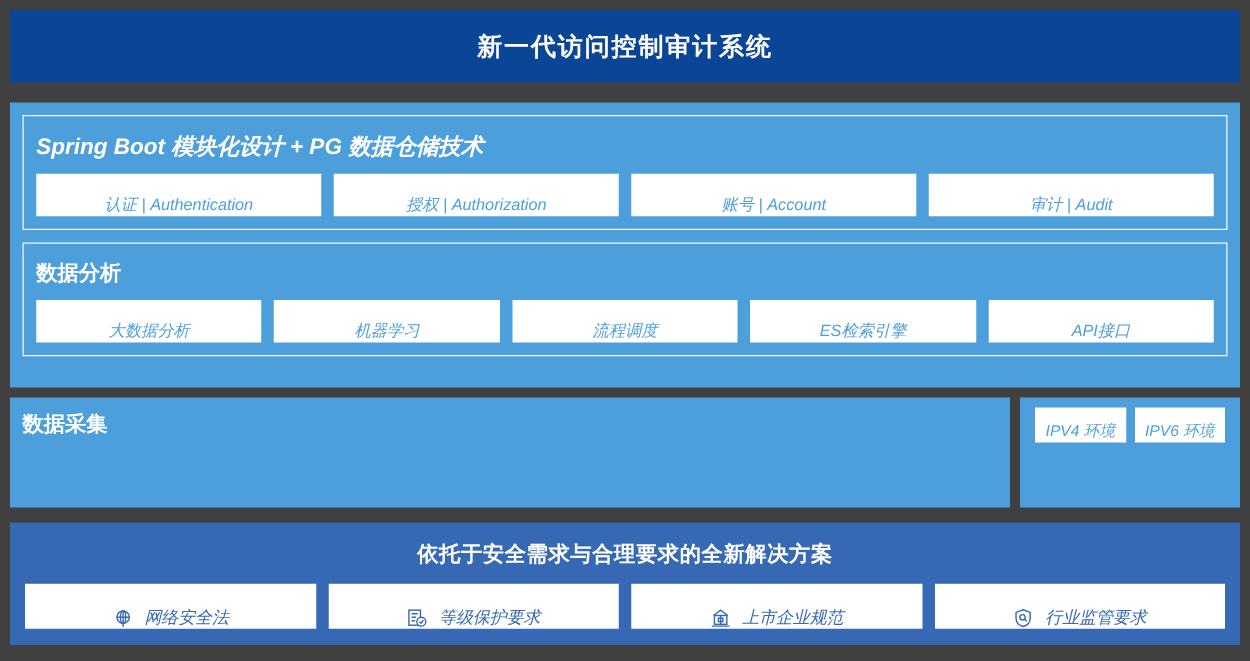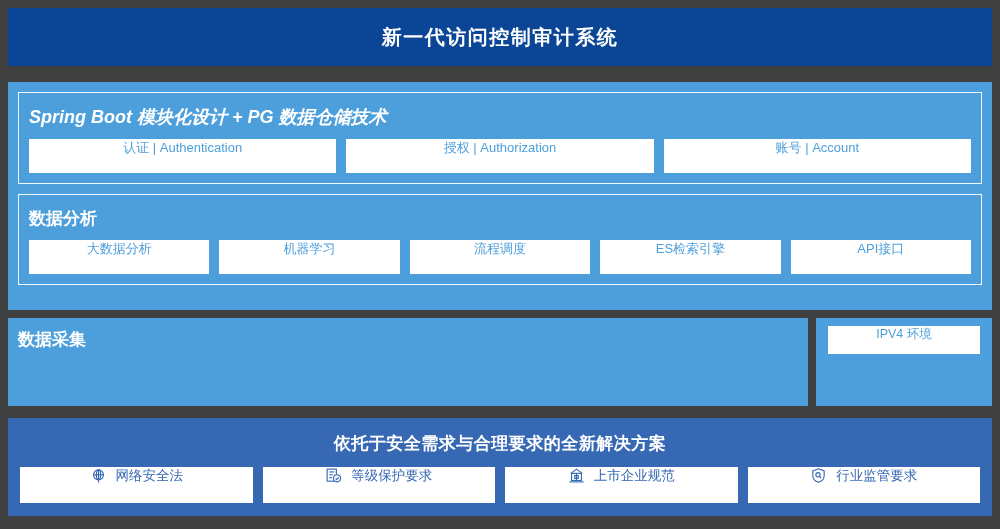--- a/index.html
+++ b/index.html
@@ -31,22 +31,22 @@
     padding: 8px 10px 10px 10px;
   }
   .inner-title {
     color: #ffffff; font-size: 17px; font-weight: bold;
     padding: 4px 0 10px 0;
   }
   .inner-title.italic { font-style: italic; font-size: 18px; }
   .card-row { display: flex; gap: 10px; }
   .card {
     flex: 1 1 0; background: #ffffff; height: 34px;
-    display: flex; align-items: flex-start; justify-content: center;
-    color: #4d9fdc; font-size: 13px; white-space: nowrap;
+    display: flex; align-items: flex-end; justify-content: center;
+    color: #4d9fdc; font-size: 13px; white-space: nowrap; font-style: italic;
   }
   .spacer-10 { height: 10px; }
 
   
   .collect-wrap {
     position: absolute; left: 8px; top: 318px; width: 984px; height: 88px;
     display: flex; gap: 8px;
   }
   .collect {
     width: 800px; background: #4d9fdc; padding: 8px 10px 10px 10px;
@@ -91,20 +91,23 @@
       <div class="card-row">
         <div class="card">
           <span>认证 | Authentication</span>
         </div>
         <div class="card">
           <span>授权 | Authorization</span>
         </div>
         <div class="card">
           <span>账号 | Account</span>
         </div>
+        <div class="card">
+          <span>审计 | Audit</span>
+        </div>
       </div>
     </div>
 
     <div class="spacer-10"></div>
 
     <div class="inner-box">
       <div class="inner-title">数据分析</div>
       <div class="card-row">
         <div class="card">
           <span>大数据分析</span>
@@ -128,20 +131,23 @@
 
   <div class="collect-wrap">
 
     <div class="collect">
       <div class="inner-title">数据采集</div>
     </div>
 
     <div class="ipbox">
       <div class="card">
         <span>IPV4 环境</span>
+      </div>
+      <div class="card">
+        <span>IPV6 环境</span>
       </div>
     </div>
 
   </div>
 
   <div class="solution">
     <div class="solution-title">依托于安全需求与合理要求的全新解决方案</div>
     <div class="card-row">
 
       <div class="card">

